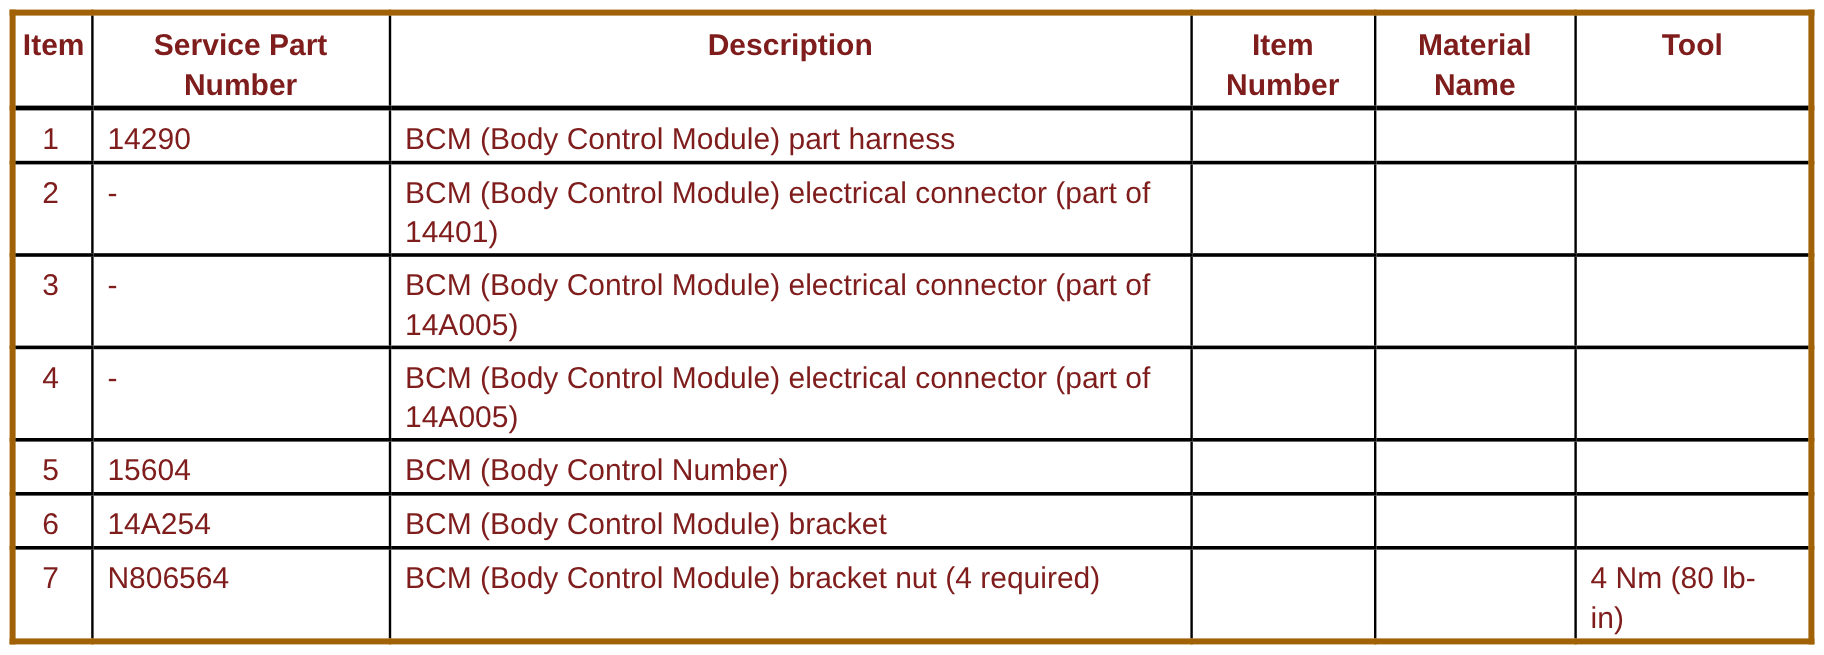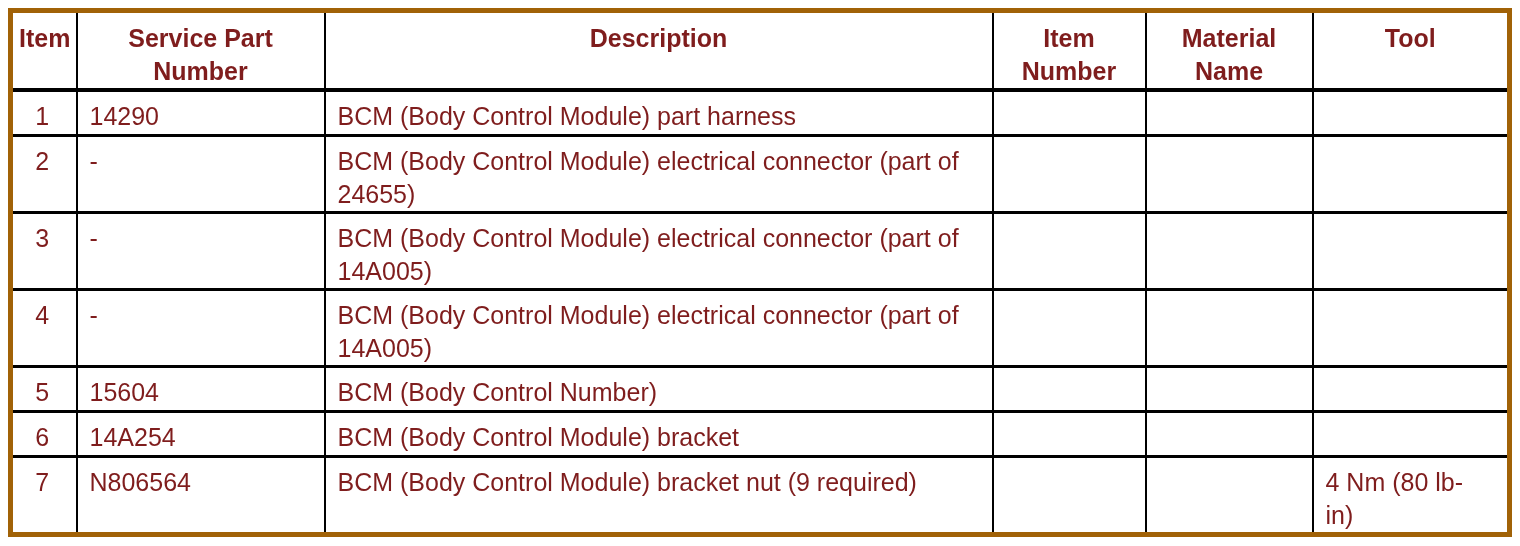--- a/index.html
+++ b/index.html
@@ -88,21 +88,21 @@
         <td class="cell-item">1</td>
         <td class="cell-part">14290</td>
         <td class="cell-desc">BCM (Body Control Module) part harness</td>
         <td class="cell-tool"></td>
         <td class="cell-mat"></td>
         <td class="cell-notes"></td>
       </tr>
       <tr class="h-lg">
         <td class="cell-item">2</td>
         <td class="cell-part">-</td>
-        <td class="cell-desc">BCM (Body Control Module) electrical connector (part of 24655)</td>
+        <td class="cell-desc">BCM (Body Control Module) electrical connector (part of 14401)</td>
         <td class="cell-tool"></td>
         <td class="cell-mat"></td>
         <td class="cell-notes"></td>
       </tr>
       <tr class="h-lg">
         <td class="cell-item">3</td>
         <td class="cell-part">-</td>
         <td class="cell-desc">BCM (Body Control Module) electrical connector (part of 14A005)</td>
         <td class="cell-tool"></td>
         <td class="cell-mat"></td>
@@ -128,20 +128,20 @@
         <td class="cell-item">6</td>
         <td class="cell-part">14A254</td>
         <td class="cell-desc">BCM (Body Control Module) bracket</td>
         <td class="cell-tool"></td>
         <td class="cell-mat"></td>
         <td class="cell-notes"></td>
       </tr>
       <tr class="h-end">
         <td class="cell-item">7</td>
         <td class="cell-part">N806564</td>
-        <td class="cell-desc">BCM (Body Control Module) bracket nut (9 required)</td>
+        <td class="cell-desc">BCM (Body Control Module) bracket nut (4 required)</td>
         <td class="cell-tool"></td>
         <td class="cell-mat"></td>
         <td class="cell-notes">4 Nm (80 lb-in)</td>
       </tr>
     </tbody>
   </table>
 </div>
 
 </body></html>

